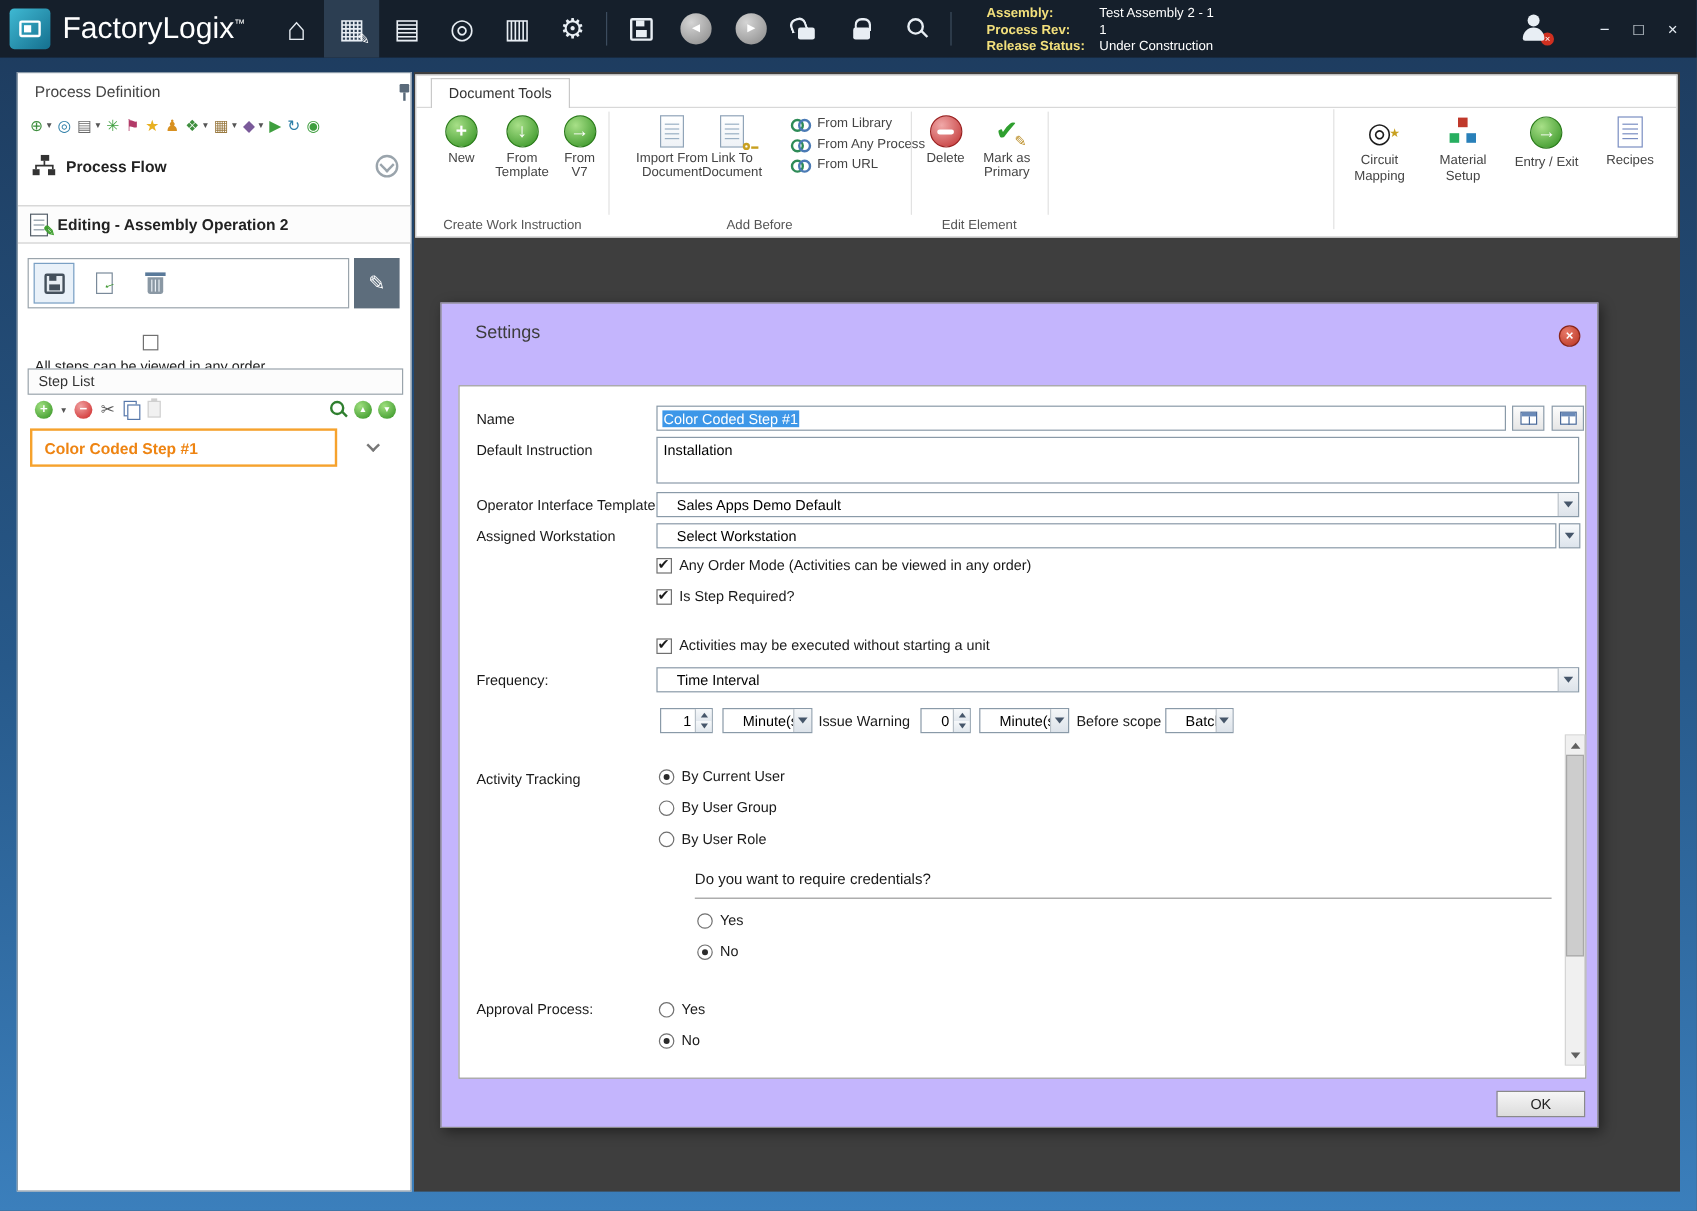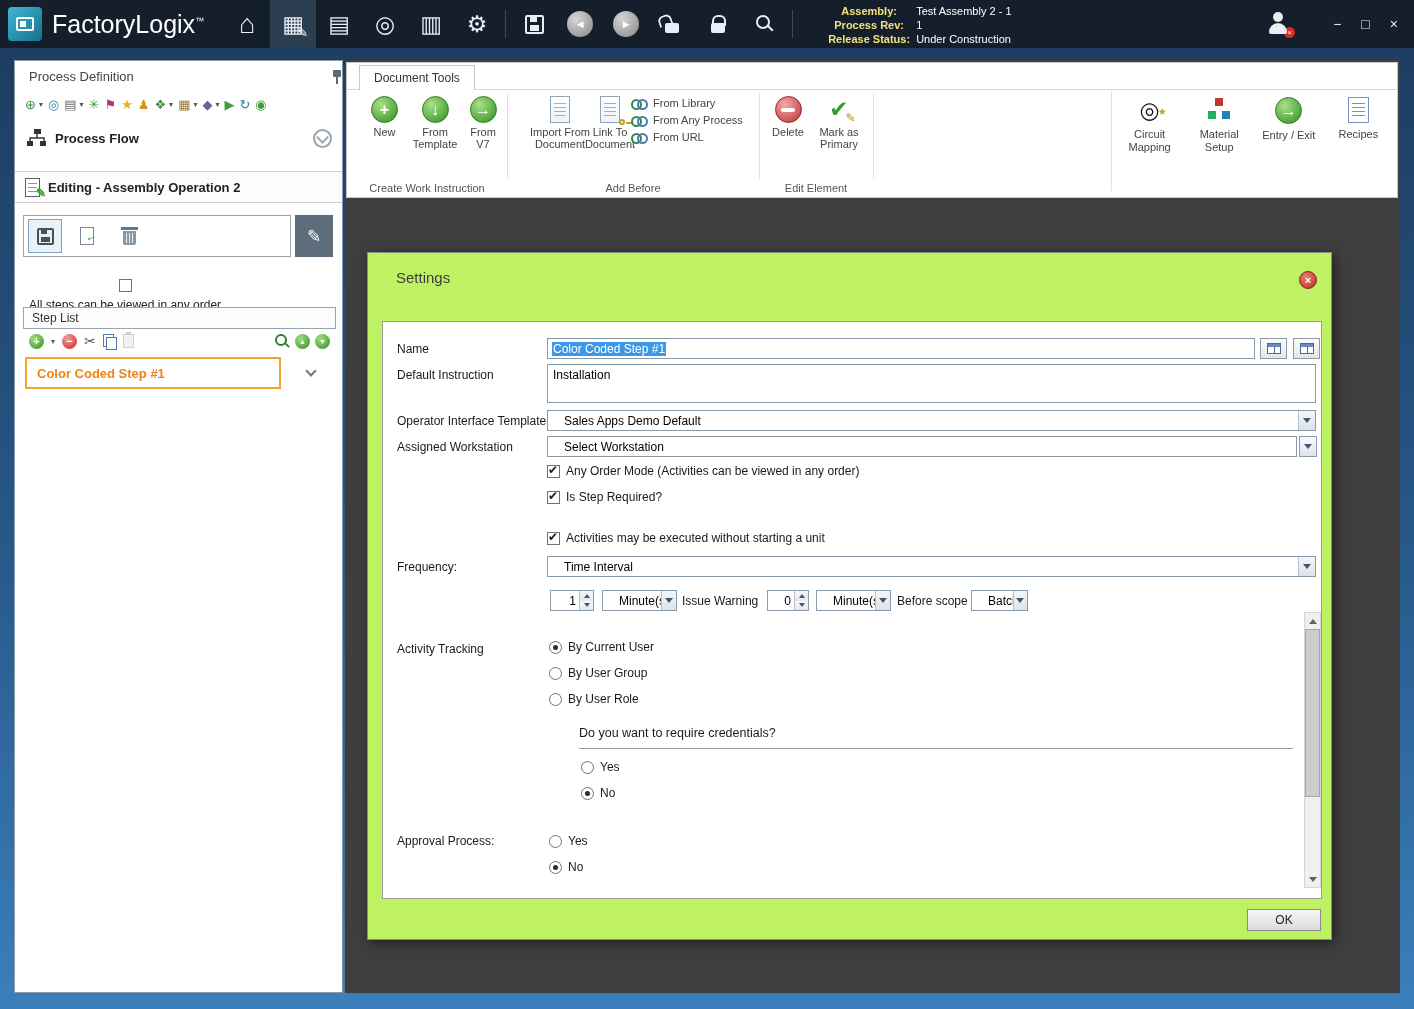--- a/index.html
+++ b/index.html
@@ -30,21 +30,21 @@
   .ico-floppy::after { content:""; position:absolute; left:3px; bottom:1px; width:9px; height:6px; background:#e8eef4; }
   .ico-lock { width:14px; height:10px; background:#e8eef4; border-radius:2px; position:relative; margin-top:8px; }
   .ico-lock::before { content:""; position:absolute; left:1px; top:-8px; width:10px; height:9px;
                       border:2px solid #e8eef4; border-bottom:none; border-radius:6px 6px 0 0; }
   .ico-unlock::before { left:-7px; transform:rotate(-20deg); }
   .ico-find { position:relative; width:22px; height:22px; }
   .ico-find::before { content:""; position:absolute; left:3px; top:2px; width:10px; height:10px;
                       border:2px solid #e8eef4; border-radius:50%; }
   .ico-find::after { content:""; position:absolute; left:13px; top:14px; width:8px; height:2px;
                      background:#e8eef4; transform:rotate(45deg); }
-  .asm { margin-left:24px; font-size:11px; line-height:14px; padding-top:2px;text-align:center; }
+  .asm { margin-left:24px; font-size:11px; line-height:14px; padding-top:2px; }
   .asm-row { display:flex; }
   .asm-label { width:94px; font-weight:bold; color:#f3e07c; }
   .asm-val { color:#fff; }
   .tb-right { margin-left:auto; display:flex; align-items:center; }
   .ico-person { width:26px; height:24px; position:relative; margin-right:42px; }
   .ico-person::before { content:""; position:absolute; left:8px; top:0; width:10px; height:10px; border-radius:50%; background:#e8eef4; }
   .ico-person::after { content:""; position:absolute; left:4px; top:11px; width:18px; height:11px;
                        border-radius:9px 9px 2px 2px; background:#e8eef4; }
   .ico-person .badge { position:absolute; right:-4px; bottom:-2px; width:11px; height:11px; border-radius:50%;
                        background:#d03020; color:#fff; font-size:8px; display:flex; align-items:center; justify-content:center; }
@@ -150,21 +150,21 @@
   .circuit-ico .k { position:absolute; right:-4px; bottom:-2px; font-size:10px; color:#c8a020; }
   .ico-material { position:relative; width:26px; height:26px; }
   .ico-material::before { content:""; position:absolute; left:9px; top:1px; width:8px; height:8px; background:#c0392b; }
   .ico-material::after { content:""; position:absolute; left:2px; top:14px; width:8px; height:8px; background:#27ae60;
                          box-shadow:14px 0 0 #2980b9; }
   .recipes-ico { width:21px; height:26px; background:#fff; border:1px solid #7a8ec2; position:relative; }
   .recipes-ico::after { content:""; position:absolute; left:3px; top:5px; width:13px; height:1px; background:#7a8ec2;
                         box-shadow:0 4px 0 #7a8ec2, 0 8px 0 #7a8ec2, 0 12px 0 #7a8ec2; }
 
   
-  .dialog { position:absolute; left:22px; top:192px; width:965px; height:688px; background:#bef264;
+  .dialog { position:absolute; left:22px; top:192px; width:965px; height:688px; background:#c4b5fd;
             border:1px solid #8a8a8a; box-shadow:3px 3px 10px rgba(0,0,0,.45); }
   .dlg-title { position:absolute; left:28px; top:16px; font-size:15px; color:#3c3c3c; }
   .dlg-close { position:absolute; right:14px; top:18px; width:18px; height:18px; border-radius:50%;
                background:radial-gradient(circle at 35% 30%, #e87a6a, #b8321f); border:1px solid #8a2518;
                color:#fff; font-size:11px; font-weight:bold; display:flex; align-items:center; justify-content:center; }
   .dlg-tabs { position:absolute; left:14px; top:46px; display:flex; height:23px; z-index:2; }
   .dlg-tab { padding:0 13px; display:flex; align-items:center; font-size:12px; color:#333;
              background:linear-gradient(#f7f7f7,#dedede); border:1px solid #9a9a9a; border-left:none; }
   .dlg-tab:first-child { border-left:1px solid #9a9a9a; }
   .dlg-tab.active { background:#fff; height:24px; border-bottom:none; }
@@ -424,21 +424,21 @@
         <div class="rb-item" style="left:182px; top:4px; width:62px;align-items:center;">
           <span class="pagedoc"></span>
           <span>Import From Document</span>
         </div>
         <div class="rb-item" style="left:232px; top:4px; width:62px;">
           <span class="pagedoc">
               <span class="key"></span>
             </span>
           <span>Link To Document</span>
         </div>
-        <div class="rb-stack" style="left:284px; top:8px;">
+        <div class="rb-stack" style="left:312px; top:8px;">
           <span class="rb-stack-row">
               <span class="chain"></span>
               <span>From Library</span>
             </span>
           <span class="rb-stack-row">
               <span class="chain"></span>
               <span>From Any Process</span>
             </span>
           <span class="rb-stack-row">
               <span class="chain"></span>

